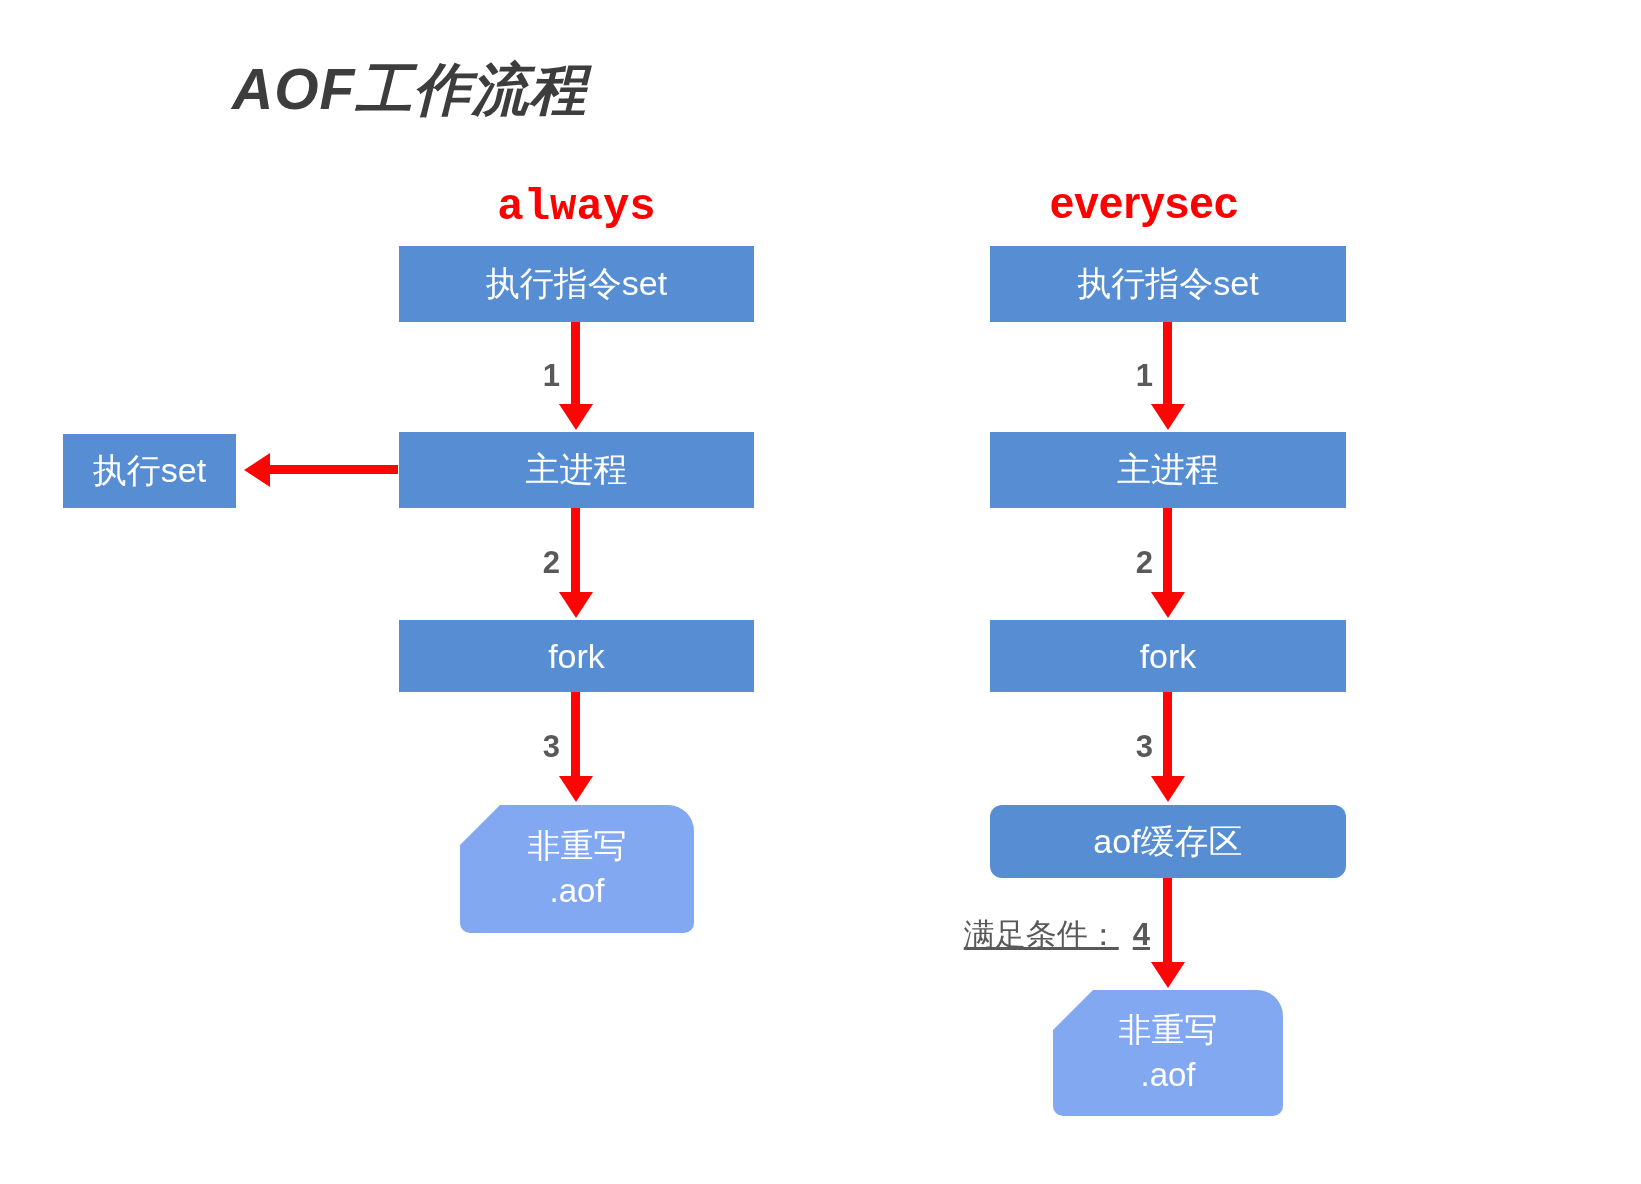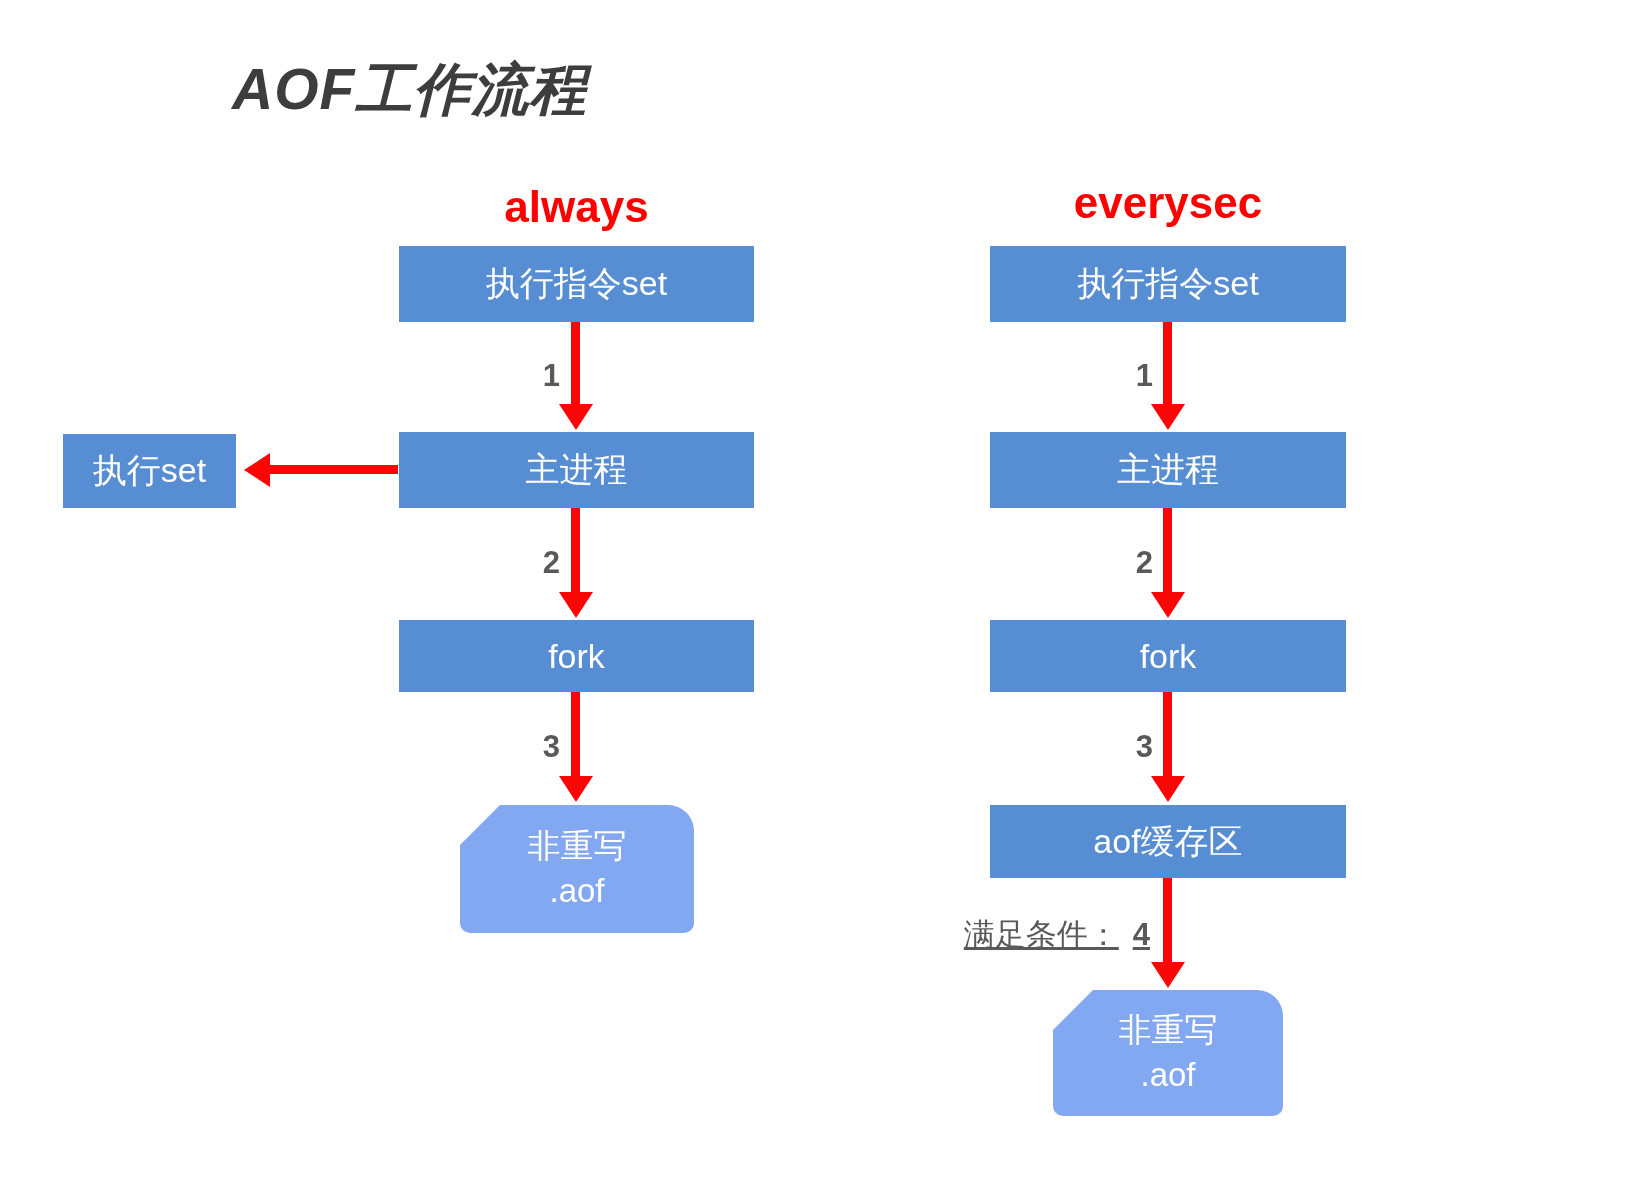--- a/index.html
+++ b/index.html
@@ -52,46 +52,46 @@
     font-size:31px; color:var(--label-gray,#595959);
     font-family:"Liberation Serif", serif;
     text-decoration:underline;
   }
   .cond b {
     font-family:"Liberation Sans", sans-serif; font-weight:700;
     font-size:31px; margin-left:14px;
   }
 
   
-  .a-head  { left:399px; top:182px; width:355px; }
+  .a-head  { left:399px; top:182px; width:355px;font-family:Liberation Mono, monospace; }
   .a-b1    { left:399px; top:246px; width:355px; height:76px; }
   .a-ar1   { left:571px; top:322px; height:83px; }
   .a-n1    { left:500px; top:358px; }
   .a-b2    { left:399px; top:432px; width:355px; height:76px; }
   .a-branch{ left:63px;  top:434px; width:173px; height:74px; }
   .a-har   { left:269px; top:465px; width:129px; }
   .a-ar2   { left:571px; top:508px; height:85px; }
   .a-n2    { left:500px; top:545px; }
   .a-b3    { left:399px; top:620px; width:355px; height:72px; }
   .a-ar3   { left:571px; top:692px; height:85px; }
   .a-n3    { left:500px; top:729px; }
   .a-file  { left:460px; top:805px; width:234px; height:128px; }
 
   
-  .e-head  { left:990px;  top:178px; width:356px; }
+  .e-head  { left:966px;  top:178px; width:356px; }
   .e-b1    { left:990px;  top:246px; width:356px; height:76px; }
   .e-ar1   { left:1163px; top:322px; height:83px; }
   .e-n1    { left:1093px; top:358px; }
   .e-b2    { left:990px;  top:432px; width:356px; height:76px; }
   .e-ar2   { left:1163px; top:508px; height:85px; }
   .e-n2    { left:1093px; top:545px; }
   .e-b3    { left:990px;  top:620px; width:356px; height:72px; }
   .e-ar3   { left:1163px; top:692px; height:85px; }
   .e-n3    { left:1093px; top:729px; }
-  .e-b4    { left:990px;  top:805px; width:356px; height:73px; }
+  .e-b4    { left:990px;  top:805px; width:356px; height:73px;border-radius:12px; }
   .e-ar4   { left:1163px; top:878px; height:85px; }
   .e-cond  { left:850px;  top:914px; width:300px; }
   .e-file  { left:1053px; top:990px; width:230px; height:126px; }
 </style>
 </head>
 <body>
 
 <div class="canvas">
 
   <div class="title">AOF工作流程</div>

